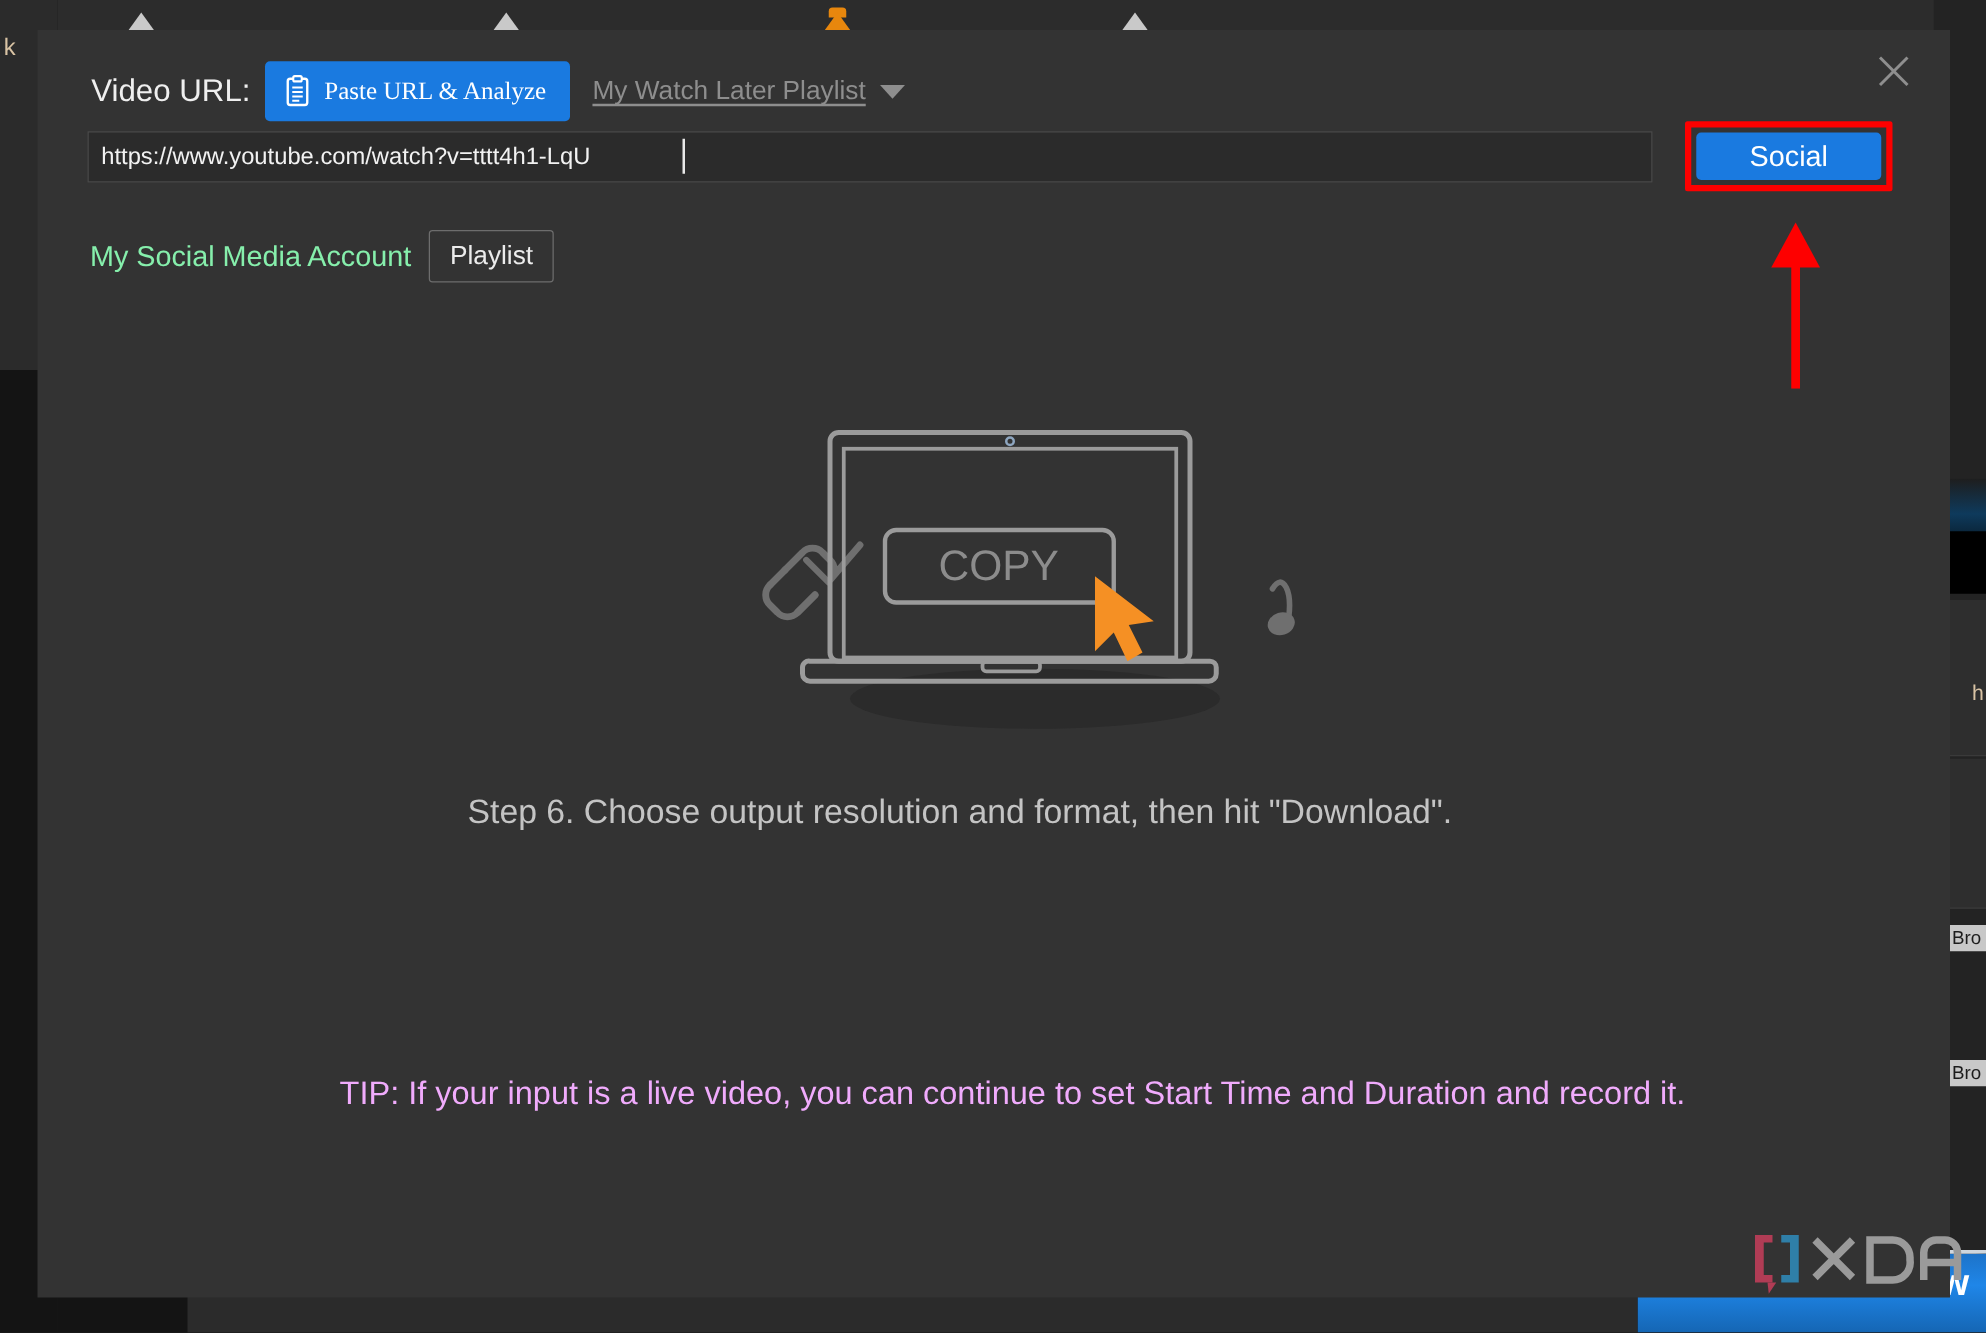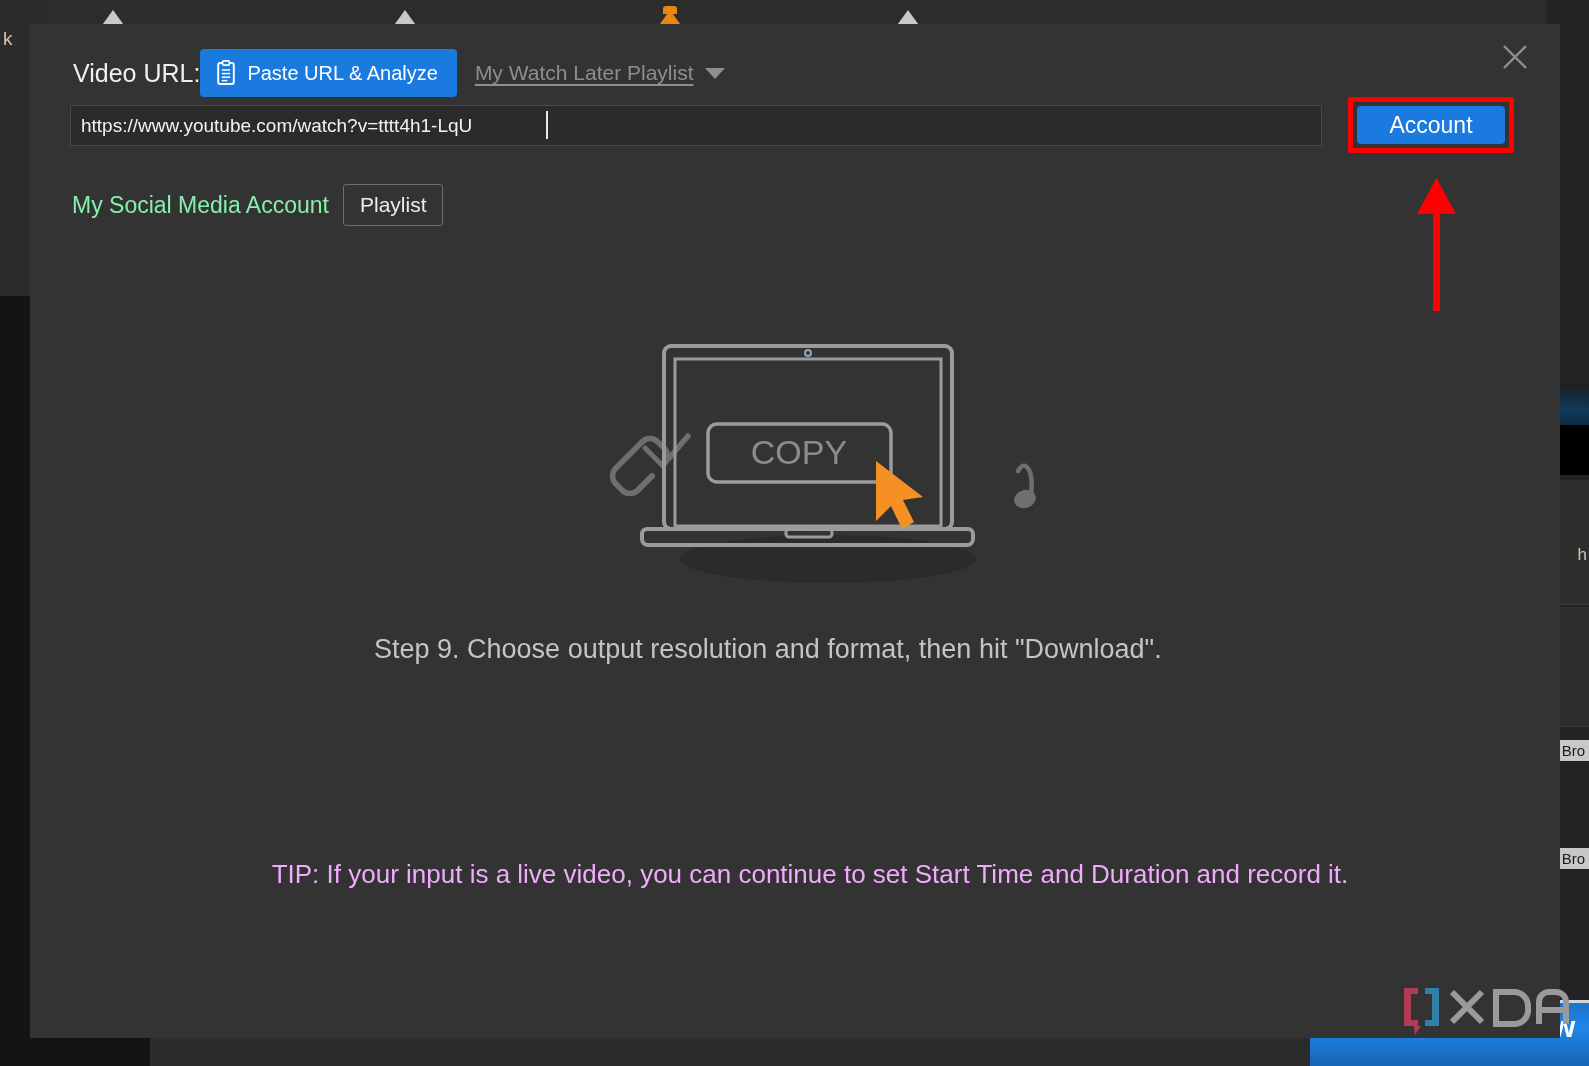--- a/index.html
+++ b/index.html
@@ -150,38 +150,38 @@
   .hdr {
     position: absolute;
     left: 43px; top: 25px;
     display: flex;
     align-items: center;
     gap: 0;
   }
   .hdr-label {
     font-size: 25px;
     color: #efefef;
-    margin-right: 0;
+    margin-right: 12px;
     white-space: nowrap;
   }
   .paste-btn {
     display: flex;
     align-items: center;
     gap: 10px;
     background: #1a7ae0;
     border: none;
     border-radius: 4px;
     padding: 11px 19px 11px 15px;
     cursor: pointer;
   }
   .paste-btn .lbl {
     font-size: 20px;
     color: #ffffff;
     white-space: nowrap;
-    font-family: Liberation Sans, sans-serif;
+    font-family: Liberation Serif, serif;
   }
   .clip-ico { width: 22px; height: 26px; display: block; }
 
   .playlist-link {
     margin-left: 18px;
     font-size: 21px;
     color: #8e8e8e;
     text-decoration: underline;
     text-underline-offset: 4px;
     cursor: pointer;
@@ -380,21 +380,21 @@
     </button>
 
     <span class="playlist-link">My Watch Later Playlist</span>
     <span class="caret"></span>
   </div>
 
   <input class="url-input" type="text" value="https://www.youtube.com/watch?v=tttt4h1-LqU" style="">
   <div class="caret-bar"></div>
 
   <div class="analyze-wrap">
-    <button class="analyze-btn">Account</button>
+    <button class="analyze-btn">Social</button>
   </div>
 
   <div class="red-arrow">
     <svg width="50" height="135" viewBox="0 0 50 135" aria-hidden="true">
       <rect x="21" y="34" width="7" height="101" fill="#fe0000"></rect>
       <polygon points="24.5,2 44,38 5,38" fill="#fe0000"></polygon>
     </svg>
   </div>
 
   <div class="acct-row">
@@ -430,21 +430,21 @@
       <path d="M58 190 L378 190 a5 5 0 0 1 5 5 L383 200 a6 6 0 0 1 -6 6 L58 206 a6 6 0 0 1 -6 -6 L52 195 a5 5 0 0 1 6 -5 Z" fill="none" stroke="#9b9b9b" stroke-width="4"></path>
       <rect x="196" y="190" width="46" height="8" rx="3" fill="none" stroke="#9b9b9b" stroke-width="3"></rect>
 
       <g>
         <polygon points="286,122 286,182 301,167 312,190 324,183 313,161 333,158" fill="#f59024"></polygon>
       </g>
     </svg>
   </div>
 
   <div class="steps">
-    <div class="step-line">Step 9. Choose output resolution and format, then hit "Download".</div>
+    <div class="step-line">Step 6. Choose output resolution and format, then hit "Download".</div>
   </div>
 
   <div class="tip-line">TIP: If your input is a live video, you can continue to set Start Time and Duration and record it.</div>
 
   <div class="xda">
     <svg width="176" height="54" viewBox="0 0 176 54" aria-hidden="true">
       <path d="M20 6 L6 6 L6 44 L20 44 L20 38 L13 38 L13 12 L20 12 Z" fill="#b03c55"></path>
       <path d="M16 44 L23 44 L17 53 Z" fill="#b03c55"></path>
       <path d="M27 6 L41 6 L41 44 L27 44 L27 38 L34 38 L34 12 L27 12 Z" fill="#2f7fa8"></path>
       <g fill="none" stroke="#9a9a9a" stroke-width="6">

